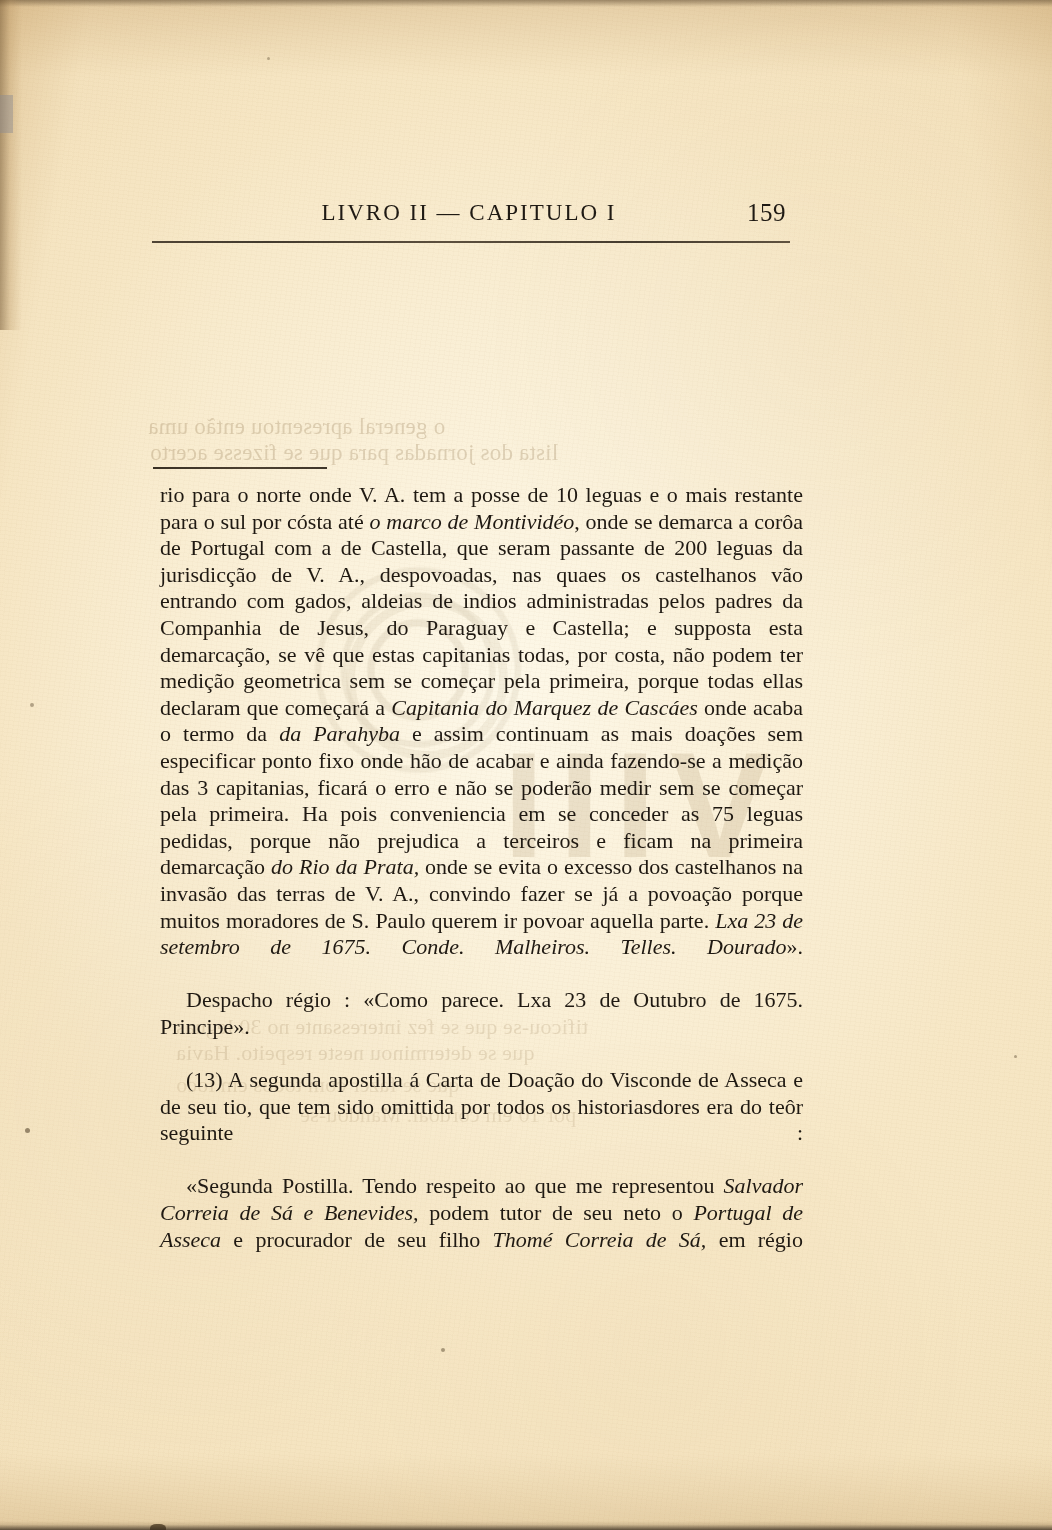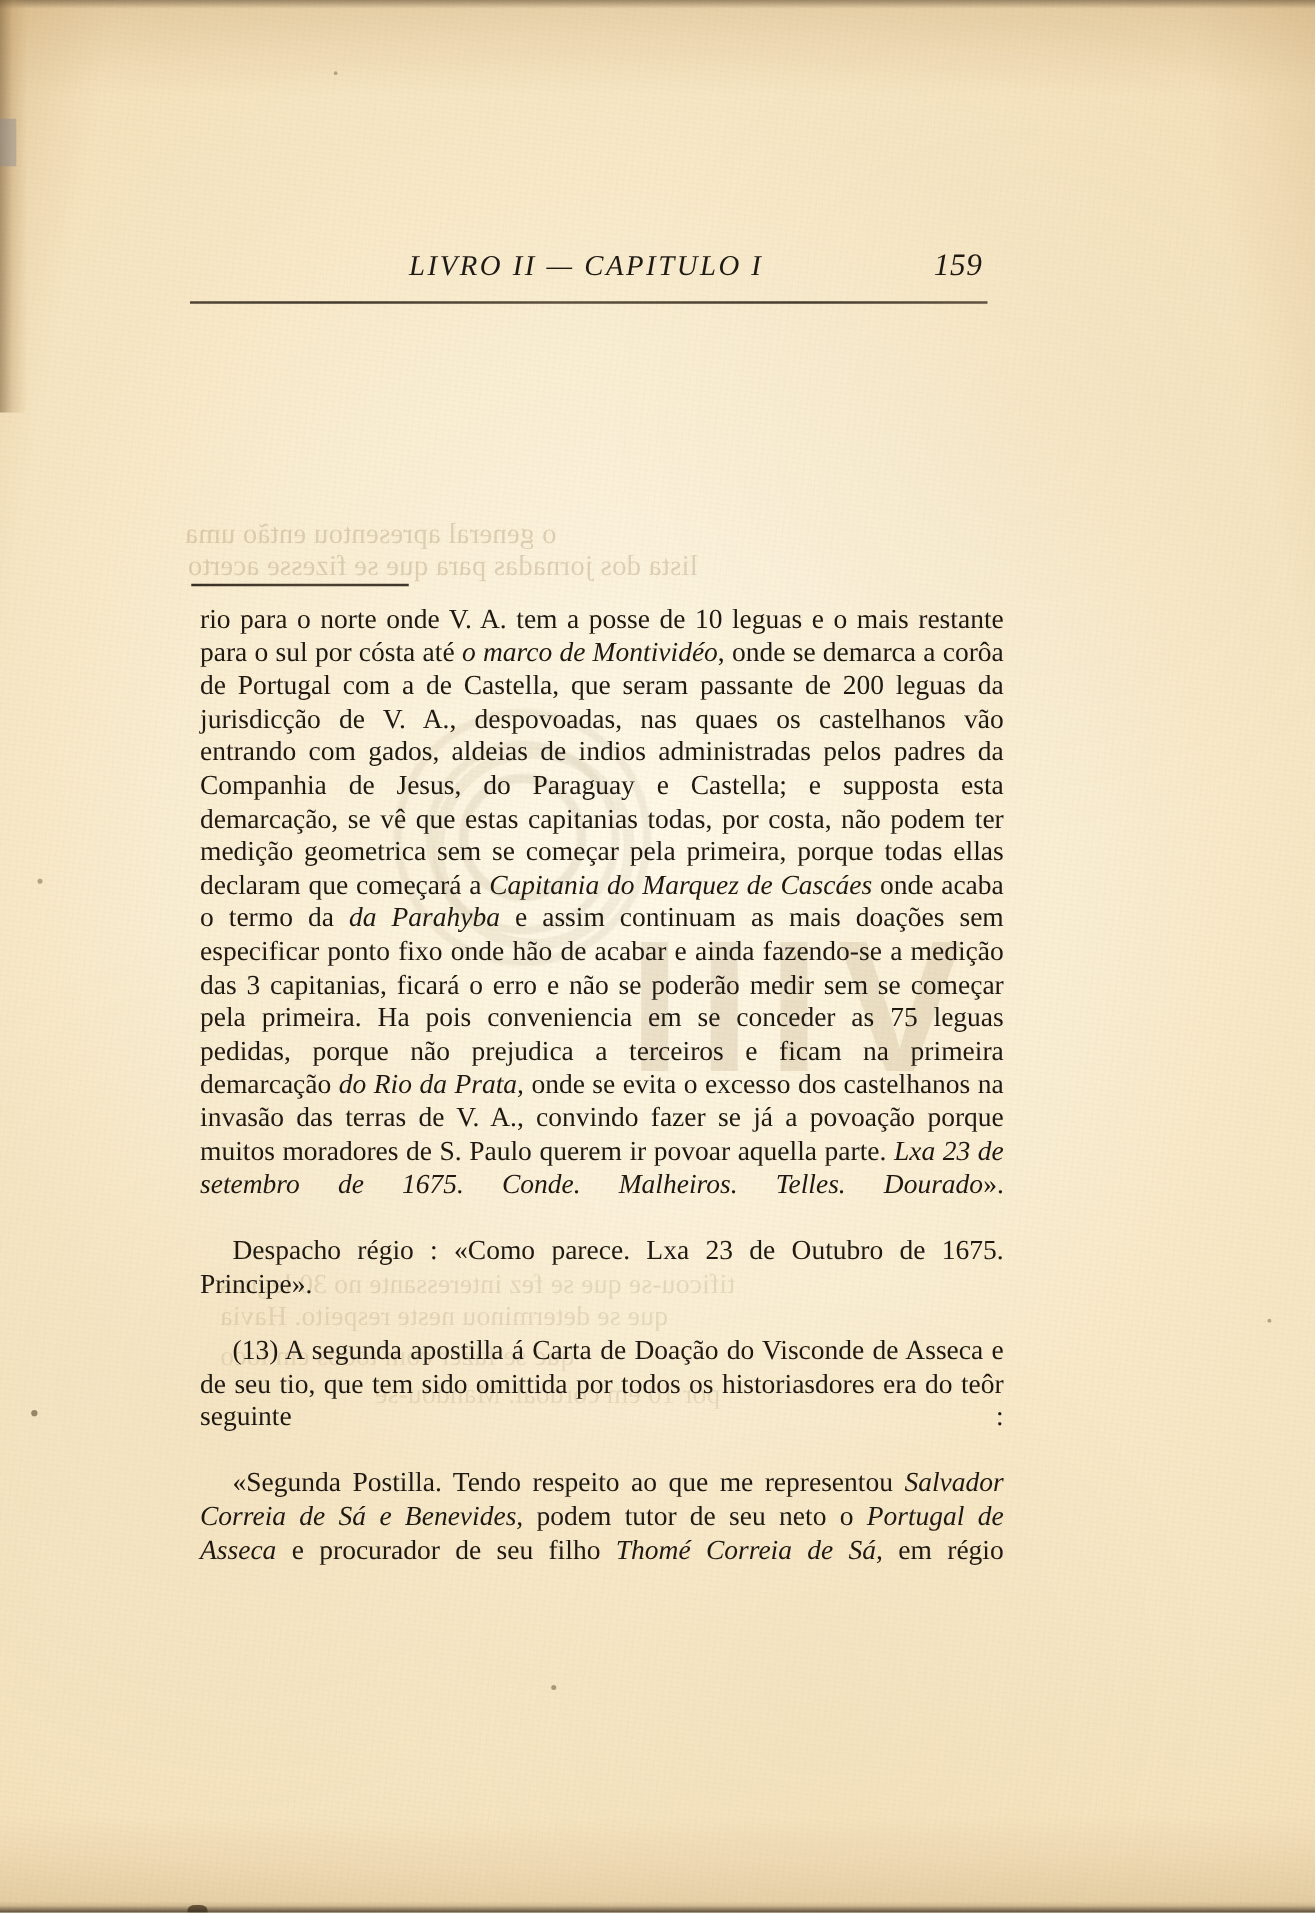--- a/index.html
+++ b/index.html
@@ -135,21 +135,20 @@
   .st-d { left: 176px; top: 1040px; font-size: 22px; opacity: 0.18; }
   .st-e { left: 176px; top: 1072px; font-size: 22px; opacity: 0.15; }
   .st-f { left: 300px; top: 1102px; font-size: 22px; opacity: 0.15; }
 
   
   .head-area {
     position: absolute;
     left: 152px;
     top: 200px;
     width: 634px;
-    font-style: italic;
   }
   .running-head {
     position: relative;
     height: 34px;
   }
   .head-title {
     position: absolute;
     left: 50%;
     transform: translateX(-50%);
     top: 0;

